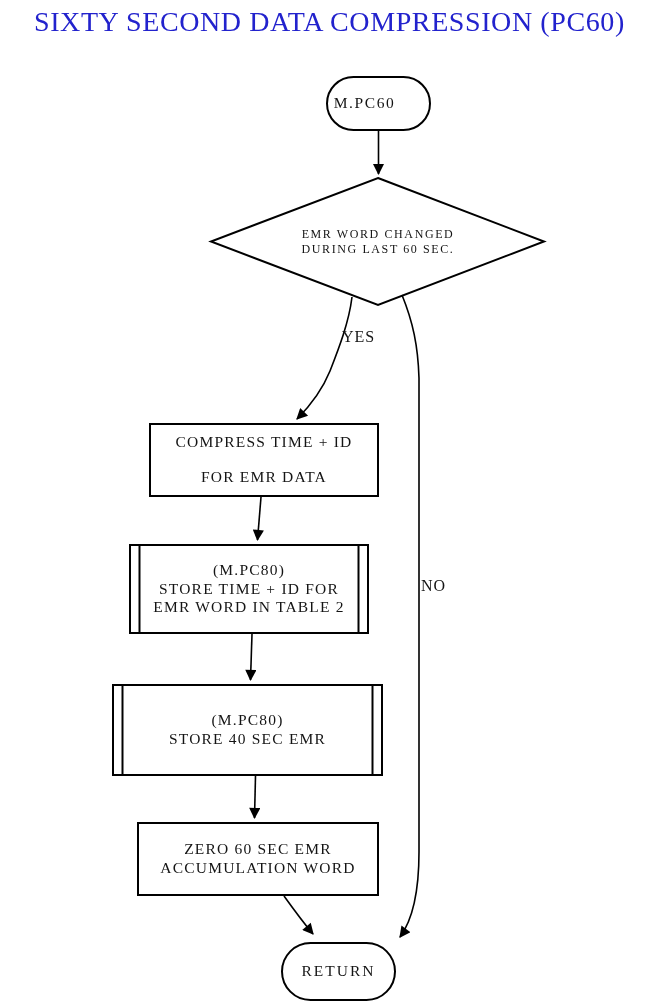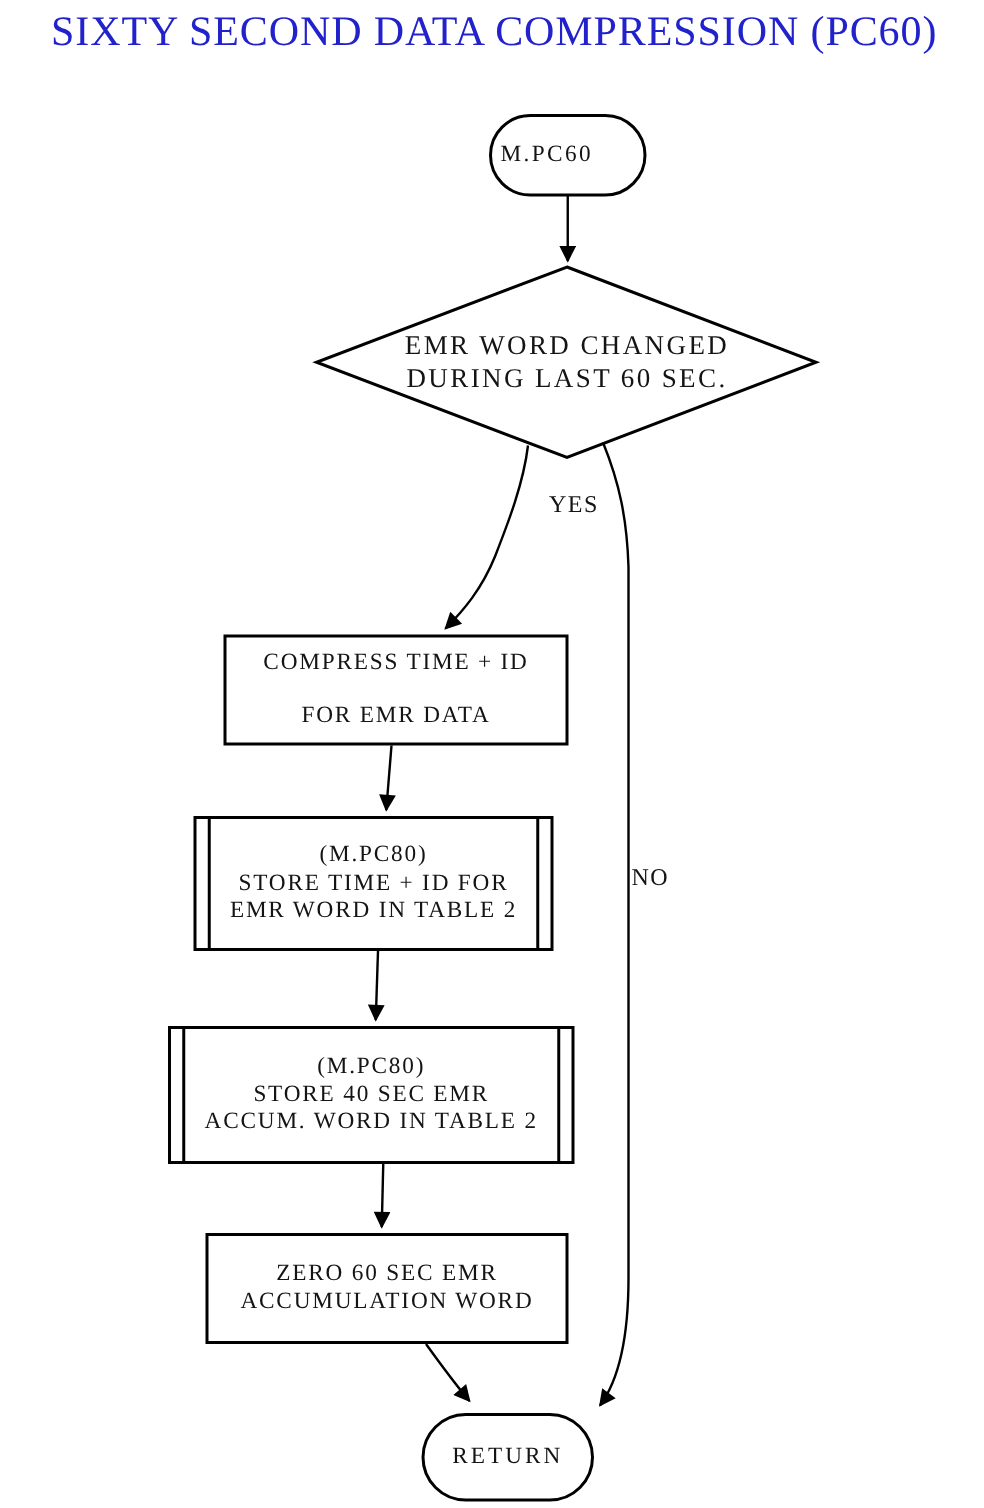--- a/index.html
+++ b/index.html
@@ -104,48 +104,47 @@
 
     <path class="edge" d="M284,896 Q302,921 313,934" marker-end="url(#arrow)"></path>
 
     <rect class="shape" x="282" y="943" width="113" height="57" rx="28.5" ry="28.5"></rect>
   </svg>
 
   <div class="node-label" style="left:313px; top:77px; width:103px; height:53px; letter-spacing:1.6px;">
     <span>M.PC60</span>
   </div>
 
-  <div class="node-label" style="left:240px; top:210px; width:276px; height:63px; font-size:18px; letter-spacing:1.6px;">
+  <div class="node-label" style="left:240px; top:210px; width:276px; height:63px; font-size:12px; letter-spacing:1.6px;">
     <span>EMR WORD CHANGED</span>
     <span>DURING LAST 60 SEC.</span>
   </div>
 
   <div class="node-label" style="left:150px; top:424px; width:228px; height:72px;gap:16px;">
     <span>COMPRESS TIME + ID</span>
     <span>FOR EMR DATA</span>
   </div>
 
   <div class="node-label" style="left:140px; top:545px; width:218px; height:88px;">
     <span>(M.PC80)</span>
     <span>STORE TIME + ID FOR</span>
     <span>EMR WORD IN TABLE 2</span>
   </div>
 
   <div class="node-label" style="left:123px; top:685px; width:249px; height:90px;">
     <span>(M.PC80)</span>
     <span>STORE 40 SEC EMR</span>
-    <span>ACCUM. WORD IN TABLE 2</span>
   </div>
 
   <div class="node-label" style="left:138px; top:823px; width:240px; height:72px;border-radius:13px;">
     <span>ZERO 60 SEC EMR</span>
     <span>ACCUMULATION WORD</span>
   </div>
 
   <div class="node-label" style="left:282px; top:943px; width:113px; height:57px; letter-spacing:2px;">
     <span>RETURN</span>
   </div>
 
-  <div class="edge-label" style="left:342px; top:328px;padding-left:24px;">YES</div>
+  <div class="edge-label" style="left:342px; top:328px;">YES</div>
 
   <div class="edge-label" style="left:421px; top:577px;">NO</div>
 
 </div>
 
 </body></html>

